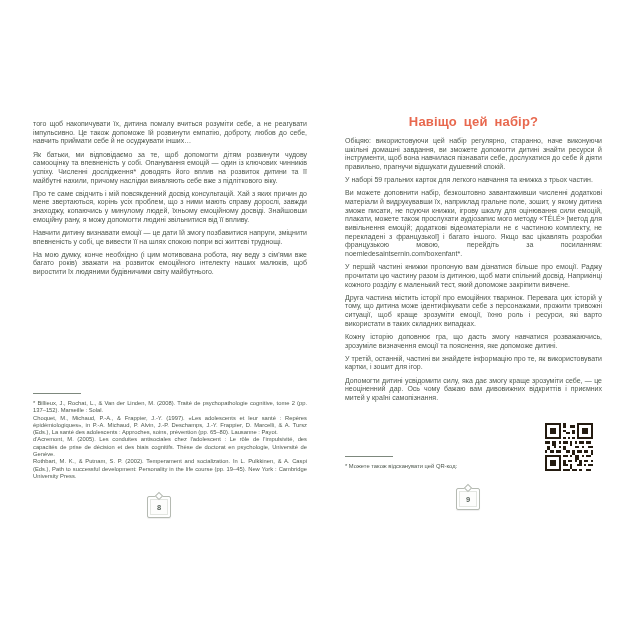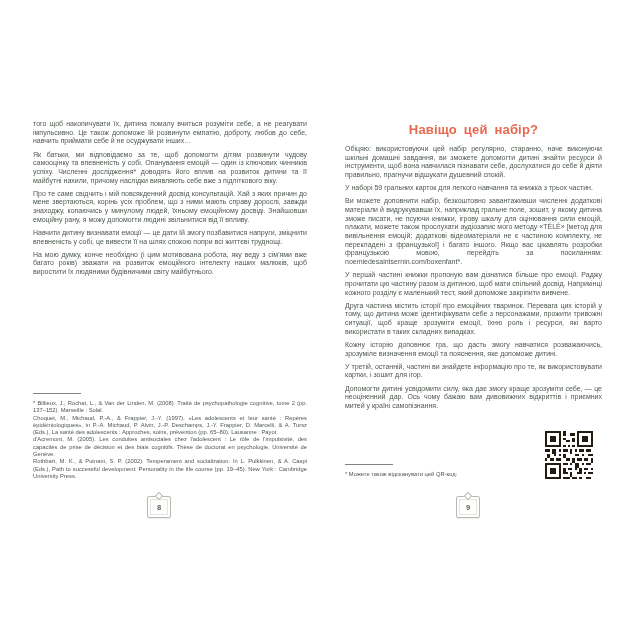--- a/index.html
+++ b/index.html
@@ -5,21 +5,21 @@
   html, body { margin: 0; padding: 0; }
   body {
     width: 630px; height: 630px;
     background: #ffffff;
     position: relative;
     font-family: "Liberation Sans", sans-serif;
     overflow: hidden;
   }
   .page { position: absolute; }
   .page-left  { left: 33px;  top: 120px; width: 274px; height: 420px; }
-  .page-right { left: 345px; top: 122px; width: 257px; height: 420px; }
+  .page-right { left: 345px; top: 114px; width: 257px; height: 420px; }
 
   .body-text p {
     margin: 0 0 4.5px 0;
     font-size: 7px;
     line-height: 1.24;
     color: #4e584e;
     text-align: justify;
   }
   .page-title {
     margin: 0 0 8px 0;

